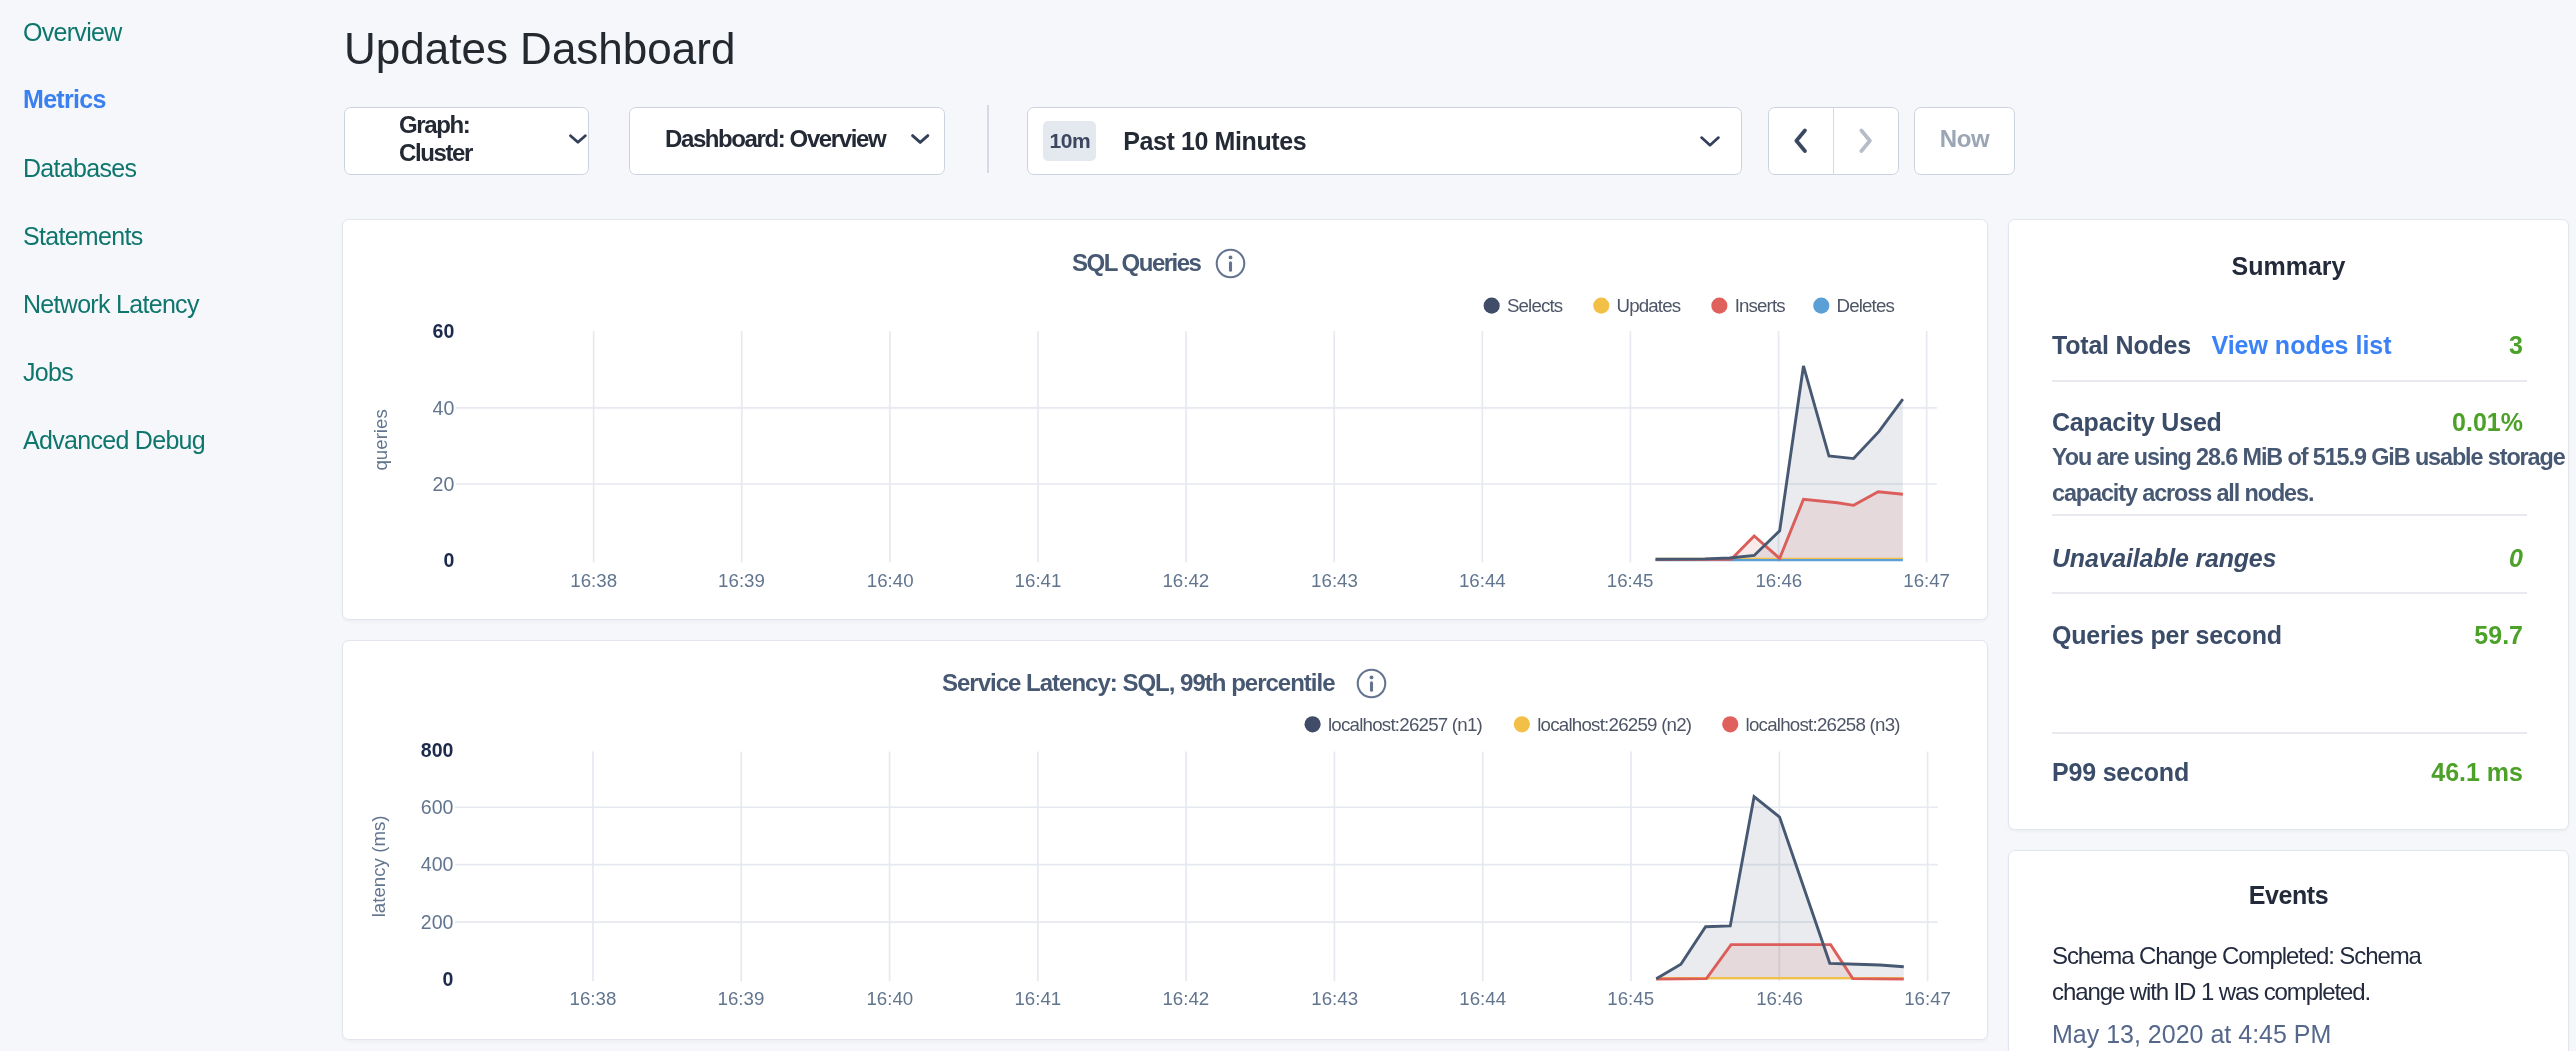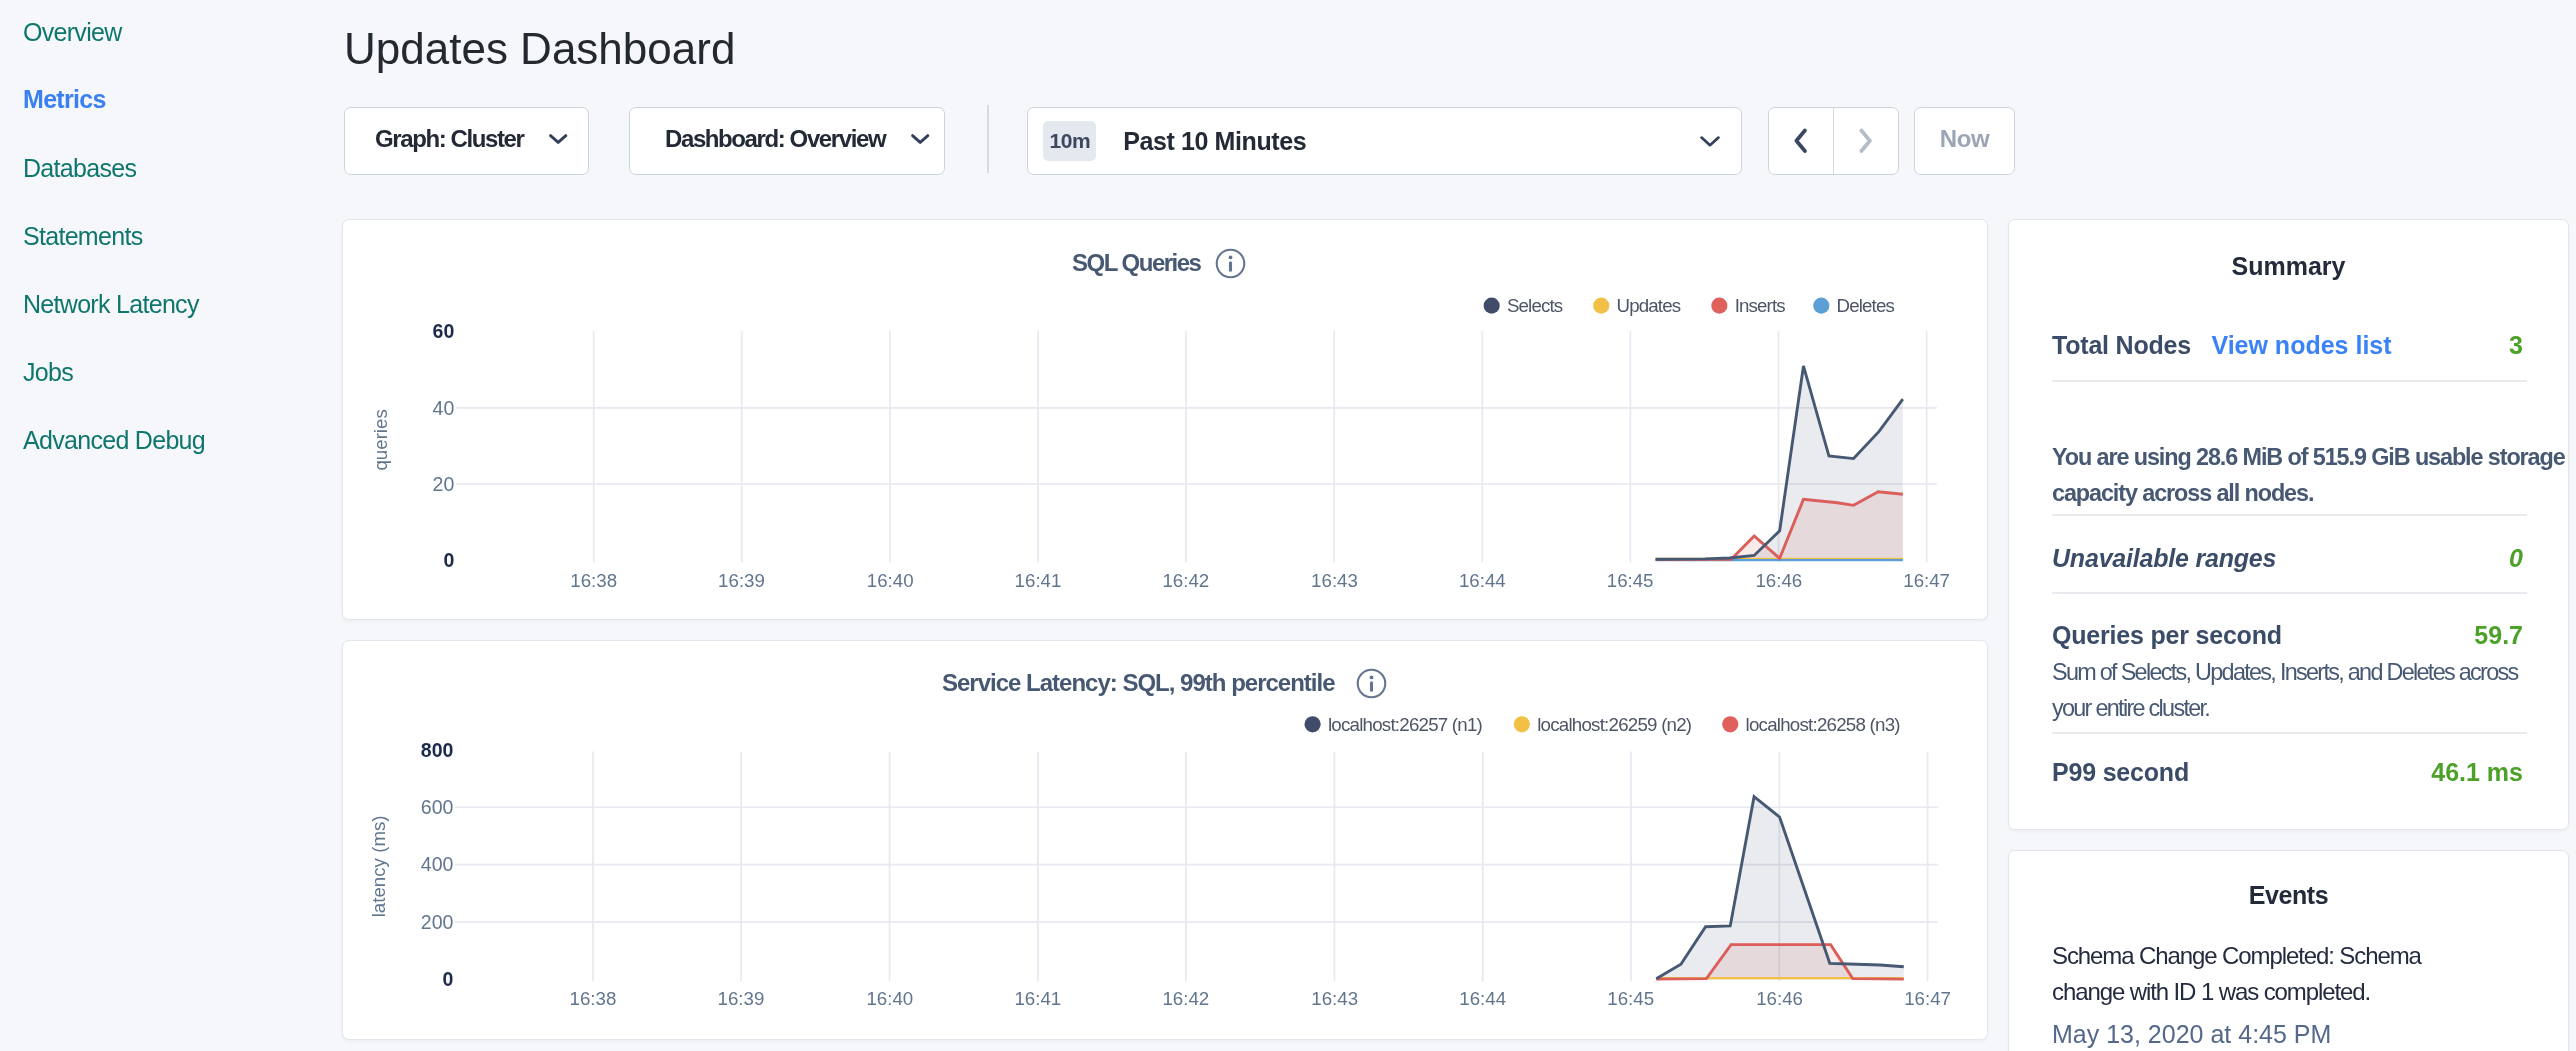--- a/index.html
+++ b/index.html
@@ -24,21 +24,21 @@
 <div class="nav-item" style="top:14.5px;">Overview</div>
 <div class="nav-item nav-active" style="top:82px;">Metrics</div>
 <div class="nav-item" style="top:151px;">Databases</div>
 <div class="nav-item" style="top:219px;">Statements</div>
 <div class="nav-item" style="top:287px;">Network Latency</div>
 <div class="nav-item" style="top:355px;">Jobs</div>
 <div class="nav-item" style="top:423px;">Advanced Debug</div>
 
 <h1 class="title">Updates Dashboard</h1>
 
-<div class="btn" style="left:344px; width:245px; justify-content:flex-start; padding-left:30px; gap:25px;">
+<div class="btn" style="left:344px; width:245px; justify-content:flex-start; padding-left:54px; gap:25px;">
   <span>Graph: Cluster</span>
   <svg width="20.4" height="12" viewBox="0 0 24 14">
       <polyline points="3,3 12,11 21,3" fill="none" stroke="#33405a" stroke-width="3.4" stroke-linecap="round" stroke-linejoin="round"></polyline>
     </svg>
 </div>
 <div class="btn" style="left:629px; width:316px; justify-content:flex-start; padding-left:35px; gap:25px;">
   <span>Dashboard: Overview</span>
   <svg width="20.4" height="12" viewBox="0 0 24 14">
       <polyline points="3,3 12,11 21,3" fill="none" stroke="#33405a" stroke-width="3.4" stroke-linecap="round" stroke-linejoin="round"></polyline>
     </svg>
@@ -197,32 +197,35 @@
 </svg>
 
 <div class="card" style="left:2008px; top:219px; width:561px; height:611px;">
   <div style="position:absolute; top:32px; left:0; right:0; text-align:center; font-weight:bold; font-size:25px; color:#232a3a;">Summary</div>
   <div style="position:absolute; top:111px; left:43px; right:45px; display:flex; align-items:center;">
     <span class="sum-row-label">Total Nodes</span>
     <span style="margin-left:20.4px; font-weight:bold; font-size:25px; color:#3b82f6;">View nodes list</span>
     <span class="green" style="margin-left:auto;">3</span>
   </div>
   <div class="divider" style="top:160px;"></div>
+  <div style="position:absolute; top:188px; left:43px; right:45px; display:flex; align-items:center;">
+    <span class="sum-row-label">Capacity Used</span>
+    <span class="green" style="margin-left:auto;">0.01%</span>
+  </div>
   <div class="desc" style="top:219px;font-weight:bold;">You are using 28.6 MiB of 515.9 GiB usable storage<br>capacity across all nodes.</div>
   <div class="divider" style="top:294px;"></div>
   <div style="position:absolute; top:324px; left:43px; right:45px; display:flex; align-items:center;font-style:italic;">
     <span class="sum-row-label">Unavailable ranges</span>
     <span class="green" style="margin-left:auto;">0</span>
   </div>
   <div class="divider" style="top:372px;"></div>
   <div style="position:absolute; top:401px; left:43px; right:45px; display:flex; align-items:center;">
     <span class="sum-row-label">Queries per second</span>
     <span class="green" style="margin-left:auto;">59.7</span>
   </div>
-  <div class="desc" style="top:434px; letter-spacing:-1.7px;">Sum of Selects, Updates, Inserts, and Deletes across<br>your entire cluster.</div>
   <div class="divider" style="top:512px;"></div>
   <div style="position:absolute; top:538px; left:43px; right:45px; display:flex; align-items:center;">
     <span class="sum-row-label">P99 second</span>
     <span class="green" style="margin-left:auto;">46.1 ms</span>
   </div>
 </div>
 
 <div class="card" style="left:2008px; top:850px; width:561px; height:255px;">
   <div style="position:absolute; top:30px; left:0; right:0; text-align:center; font-weight:bold; font-size:25px; color:#232a3a; letter-spacing:-0.4px;">Events</div>
   <div style="position:absolute; top:87px; left:43px; font-size:24px; line-height:36px; color:#242b3f; letter-spacing:-1.1px; white-space:nowrap;">Schema Change Completed: Schema<br>change with ID 1 was completed.</div>

